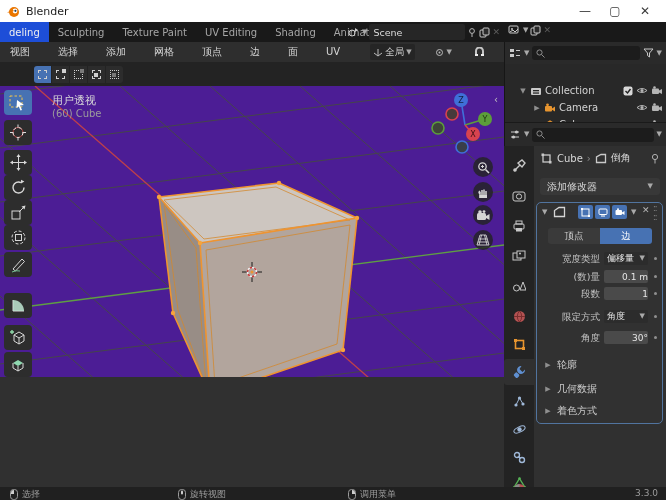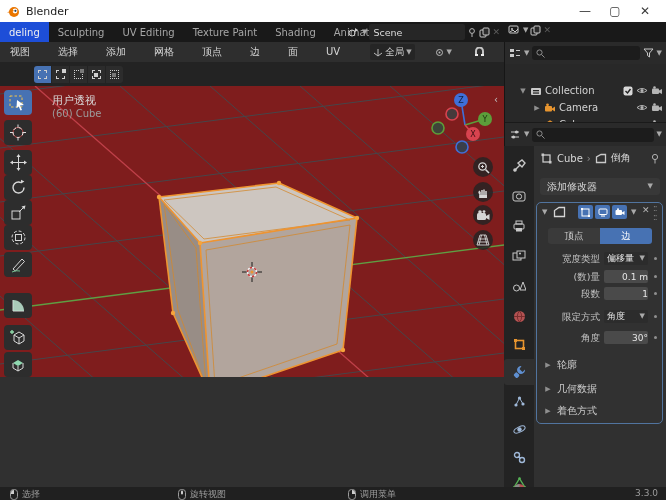--- a/index.html
+++ b/index.html
@@ -33,21 +33,21 @@
   
   .tset{left:0;top:62px;width:504px;height:24px;background:#232323;position:absolute;display:flex;align-items:center;padding-left:34px;gap:1px}
   .selmode{width:17px;height:17px;background:#2c2c2c;display:flex;align-items:center;justify-content:center}
   .selmode:first-child{border-radius:3px 0 0 3px}
   .selmode.last{border-radius:0 3px 3px 0}
   .selmode.active{background:#4772b3}
   .dashbox{width:9px;height:9px;border:1px dashed #cfcfcf;position:relative}
   .dashbox .mini{position:absolute;width:4px;height:4px;background:#cfcfcf;right:-2px;top:-2px}
 
   
-  .viewport{left:0;top:86px;width:504px;height:291px;background:#7f1d1d;position:absolute;overflow:hidden}
+  .viewport{left:0;top:86px;width:504px;height:291px;background:#4c1d95;position:absolute;overflow:hidden}
   .vp-label{left:52px;top:7px;font-size:11px;color:#d8d8d8;position:absolute}
   .vp-sublabel{left:52px;top:22px;font-size:10px;color:#9c9c9c;position:absolute}
   .tool{left:4px;width:28px;height:25px;background:#2d2d2d;border-radius:4px;position:absolute;display:flex;align-items:center;justify-content:center}
   .tool.active{background:#4772b3}
   .vbtn{position:absolute;width:20px;height:20px;border-radius:50%;background:rgba(35,35,35,.82);display:flex;align-items:center;justify-content:center}
   .collapse{position:absolute;color:#c0c0c0;font-size:10px}
 
   
   .right-bg{left:504px;top:42px;width:162px;height:445px;background:#282828;position:absolute;border-left:1px solid #161616}
   .panel-header{position:absolute;background:#2a2a2a;display:flex;align-items:center;gap:3px;padding:0 4px}
@@ -99,24 +99,24 @@
 </div>
 
 <div class="topbar">
   <div class="ws-tab active">
       <span>deling</span>
     </div>
   <div class="ws-tab">
       <span>Sculpting</span>
     </div>
   <div class="ws-tab">
+      <span>Texture Paint</span>
+    </div>
+  <div class="ws-tab">
       <span>UV Editing</span>
-    </div>
-  <div class="ws-tab">
-      <span>Texture Paint</span>
     </div>
   <div class="ws-tab">
       <span>Shading</span>
     </div>
   <div class="ws-tab">
       <span>Animation</span>
     </div>
   <div class="ws-tab">
       <span>Rend</span>
     </div>

